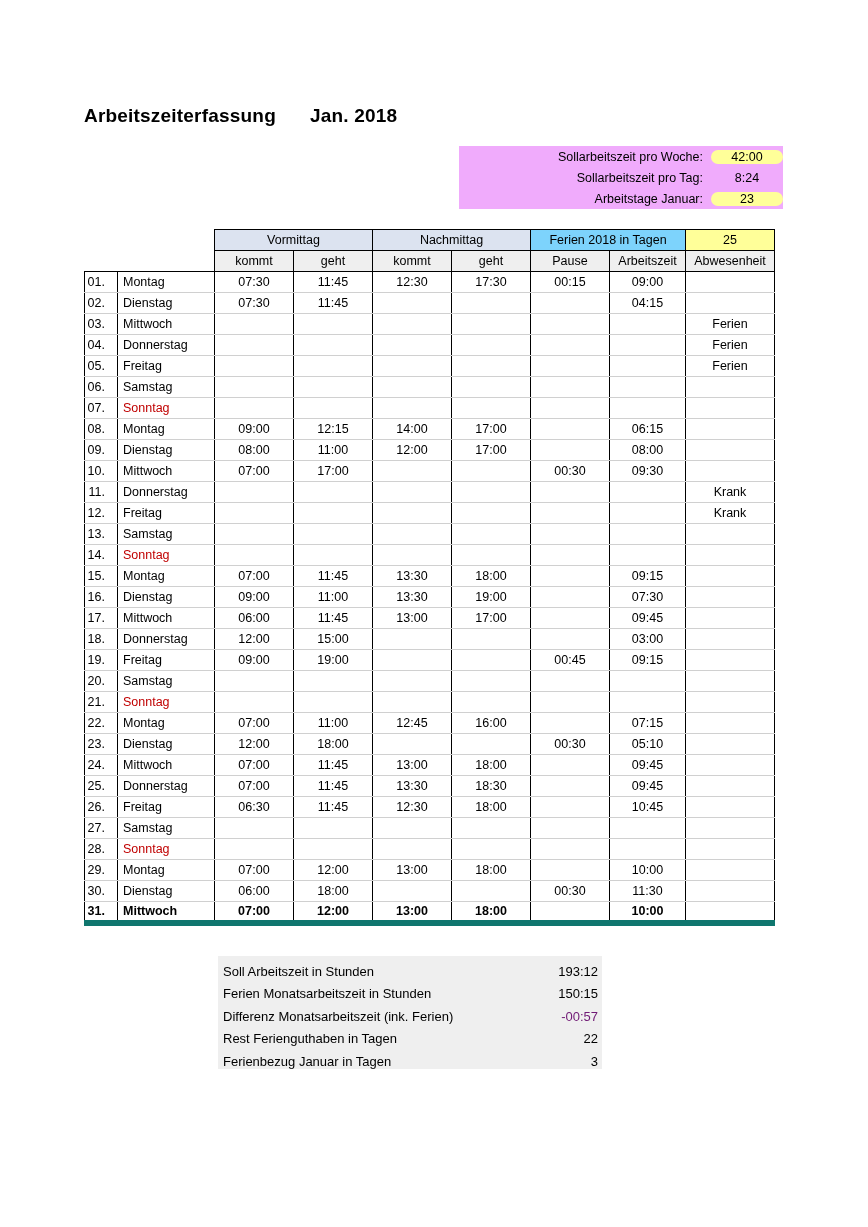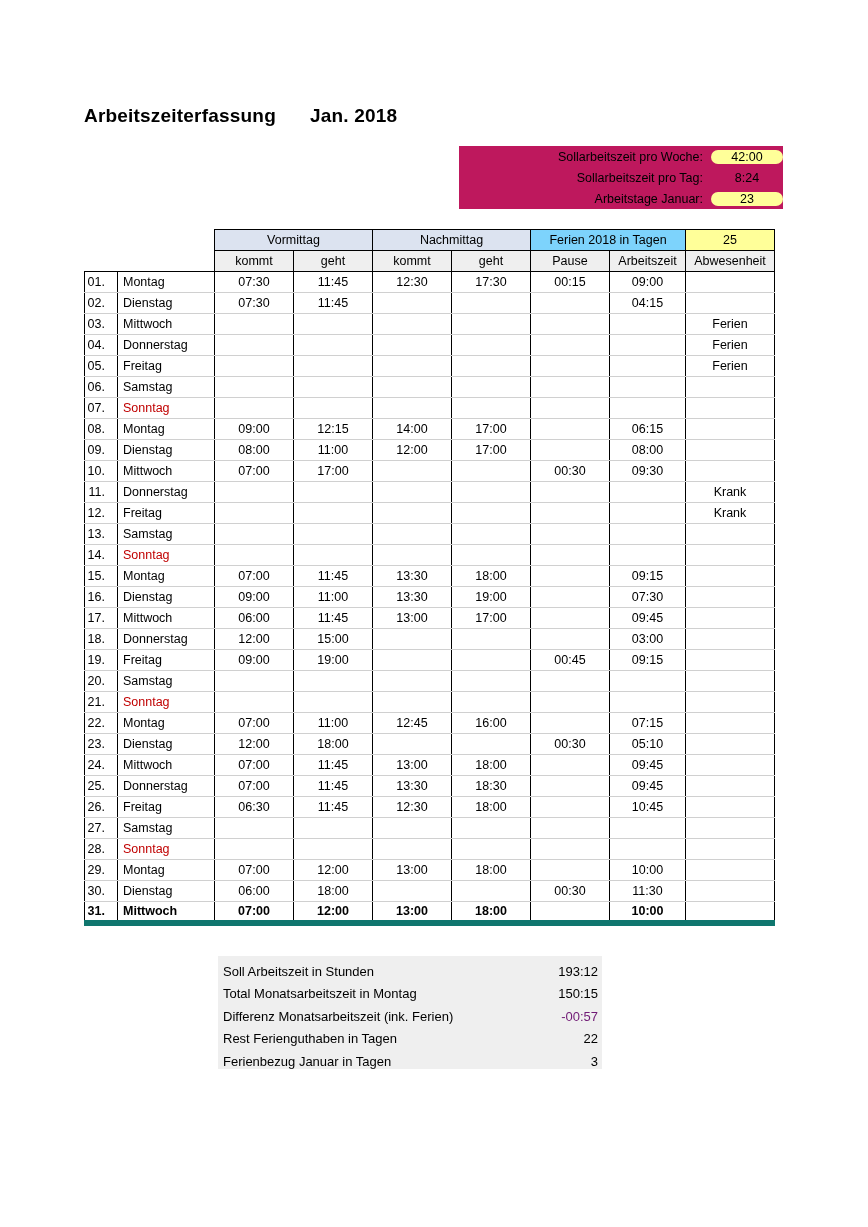--- a/index.html
+++ b/index.html
@@ -37,21 +37,21 @@
     margin-left: 34px;
     margin-top: 15px;
   }
 
   
   .top-summary {
     position: absolute;
     left: 459px;
     top: 146px;
     width: 324px;
-    background: #be185d;
+    background: #f0abfc;
     font-size: 12.5px;
   }
   .top-summary .row {
     display: flex;
     align-items: center;
     height: 21px;
   }
   .top-summary .lbl {
     flex: 1 1 auto;
     text-align: right;
@@ -577,21 +577,21 @@
         </tr>
       </tbody>
   </table>
 
   <div class="bottom-summary">
       <div class="row">
         <div class="lbl">Soll Arbeitszeit in Stunden</div>
         <div class="val">193:12</div>
       </div>
       <div class="row">
-        <div class="lbl">Total Monatsarbeitszeit in Montag</div>
+        <div class="lbl">Ferien Monatsarbeitszeit in Stunden</div>
         <div class="val">150:15</div>
       </div>
       <div class="row">
         <div class="lbl">Differenz Monatsarbeitszeit (ink. Ferien)</div>
         <div class="val neg">-00:57</div>
       </div>
       <div class="row">
         <div class="lbl">Rest Ferienguthaben in Tagen</div>
         <div class="val">22</div>
       </div>

